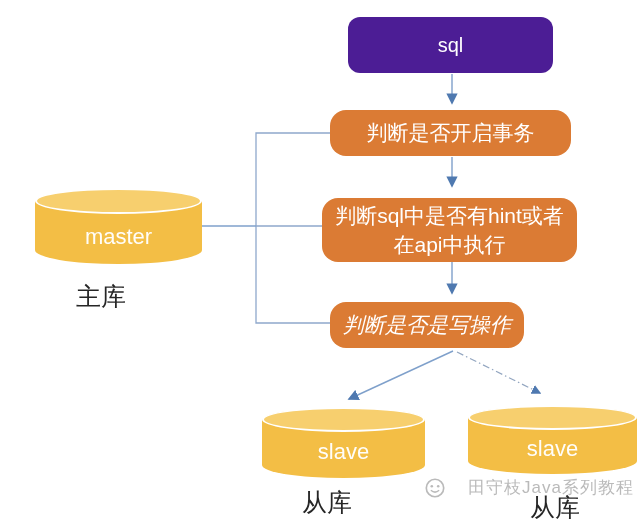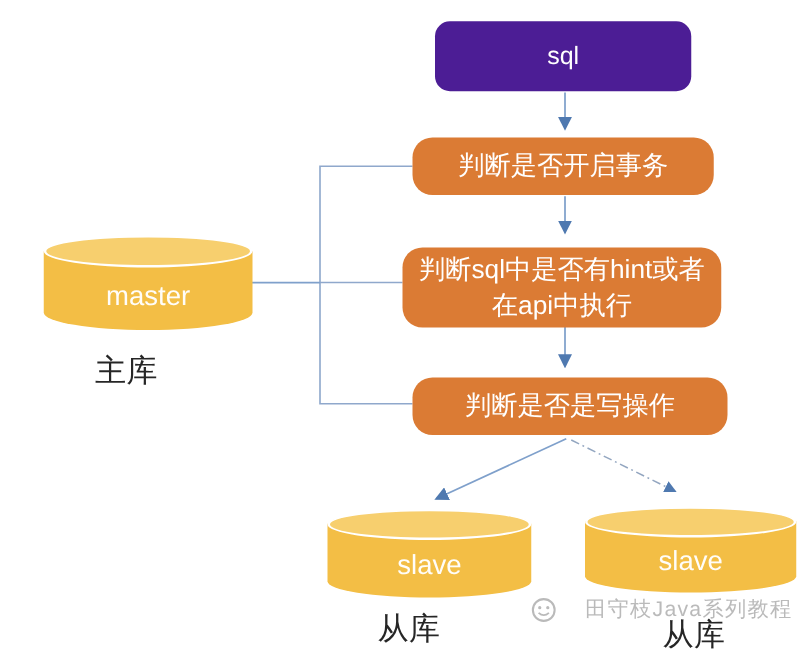--- a/index.html
+++ b/index.html
@@ -50,22 +50,23 @@
     left: 322px; top: 198px;
     width: 255px; height: 64px;
     display: flex;
     align-items: center;
     justify-content: center;
     line-height: 29px;
     padding: 2px 8px;
   }
   .decision-3 {
     left: 330px; top: 302px;
-    width: 252px; height: 46px;
+    width: 194px; height: 46px;
     line-height: 46px;
+    font-style: italic;
   }
   .cylinder {
     position: absolute;
     z-index: 2;
   }
   .cyl-body {
     position: absolute;
     left: 0; right: 0; bottom: 0;
     background: #F3BE45;
     display: flex;

